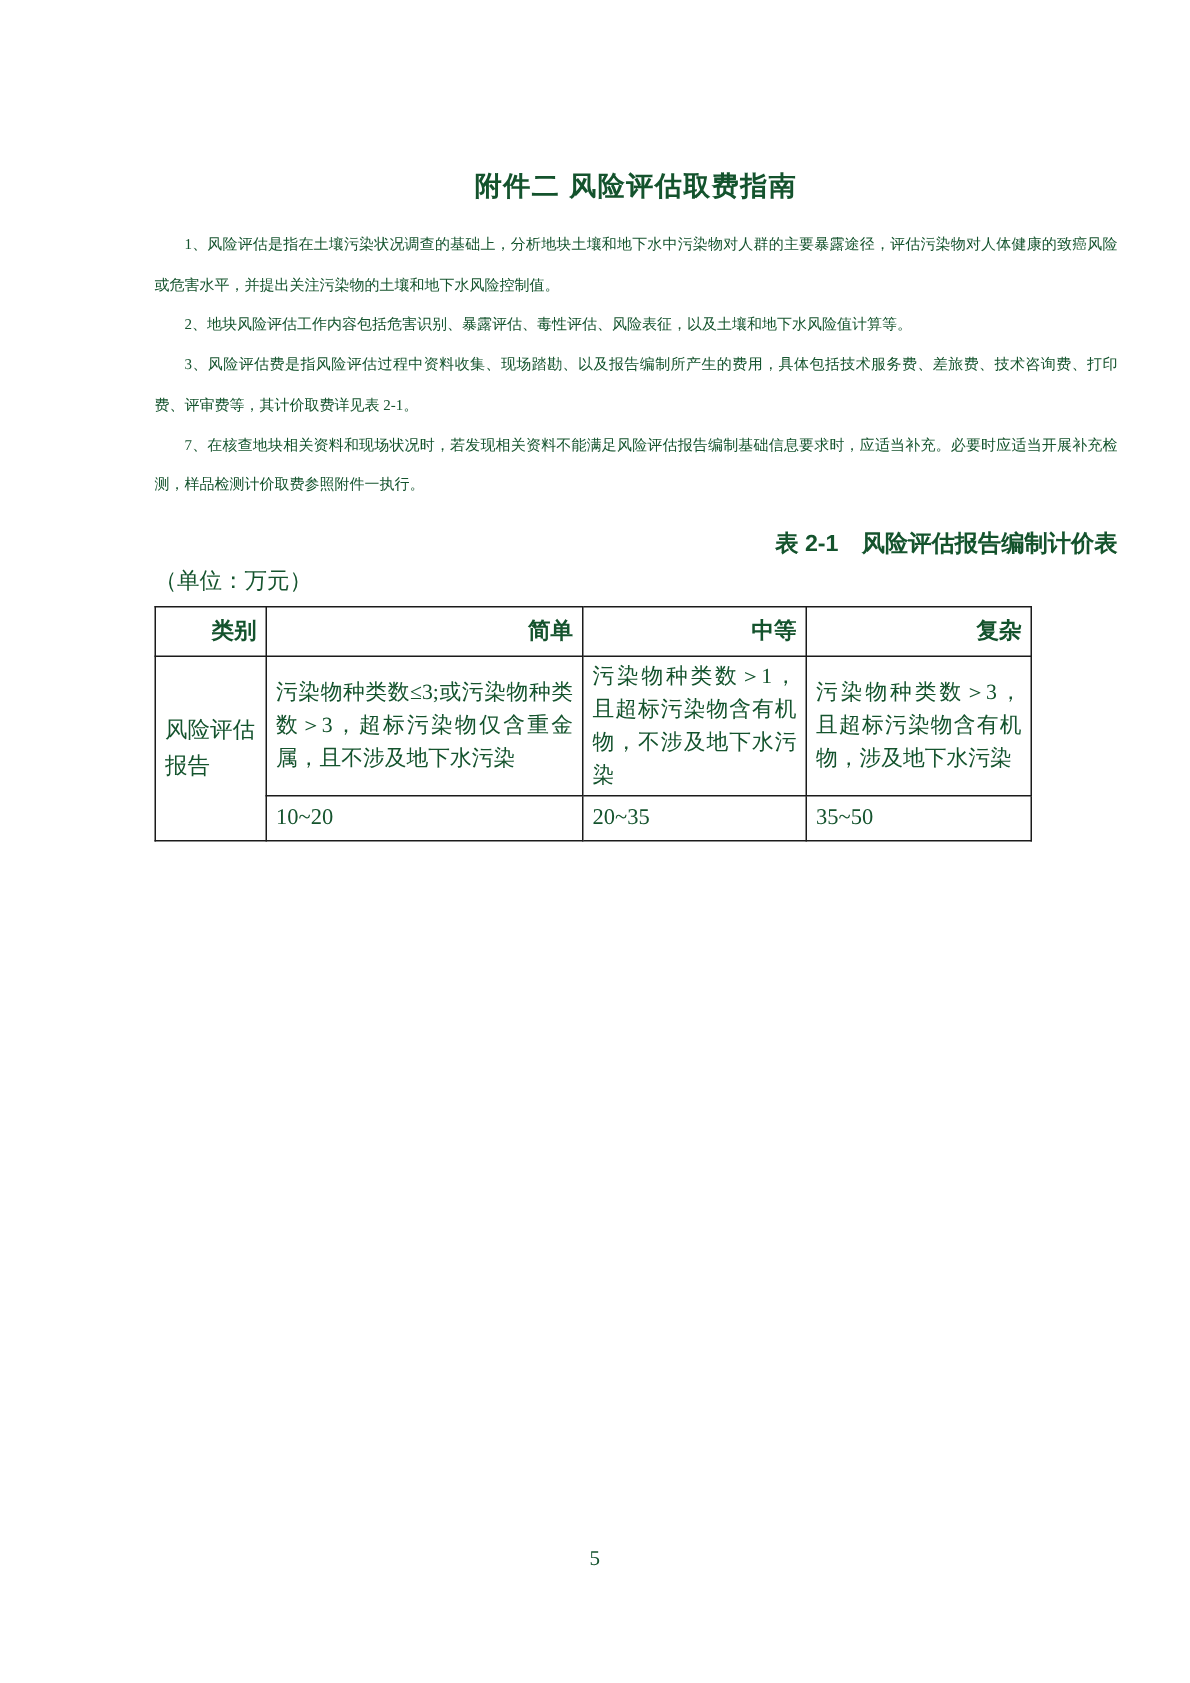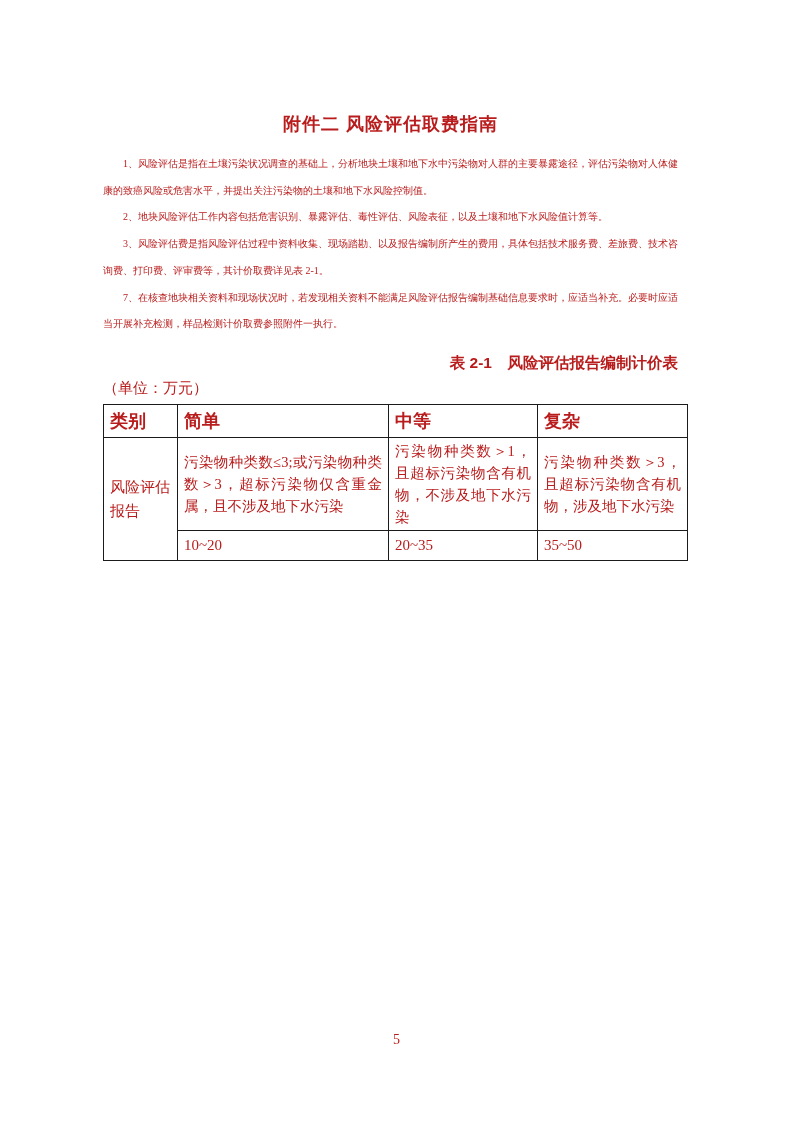--- a/index.html
+++ b/index.html
@@ -5,24 +5,24 @@
   html, body {
     margin: 0;
     padding: 0;
     background: #ffffff;
   }
   .page {
     position: relative;
     width: 793px;
     height: 1122px;
     background: #ffffff;
-    color: #b91c1c;
+    color: #14532d;
     font-family: "Liberation Serif", "DejaVu Serif", serif;
     box-sizing: border-box;
-    padding: 113px 115px 0 103px;
+    padding: 113px 48px 0 103px;
     overflow: hidden;
   }
   .doc-title {
     text-align: center;
     font-family: "Liberation Sans", "DejaVu Sans", sans-serif;
     font-weight: bold;
     font-size: 18px;
     line-height: 22px;
     letter-spacing: 1px;
     margin: 0 0 16px 0;
@@ -56,22 +56,22 @@
   }
   table.fee-table td, table.fee-table th {
     border: 1.5px solid #1b1b1b;
     box-sizing: border-box;
     padding: 2px 6px;
     vertical-align: middle;
   }
   th.col-head {
     font-family: "Liberation Sans", "DejaVu Sans", sans-serif;
     font-weight: bold;
-    font-size: 18px;
-    text-align: left;
+    font-size: 15px;
+    text-align: right;
     height: 33px;
   }
   td.category-cell {
     text-align: left;
     font-size: 15px;
     line-height: 24px;
     padding: 2px 4px;
   }
   td.desc-cell {
     font-size: 14.5px;

